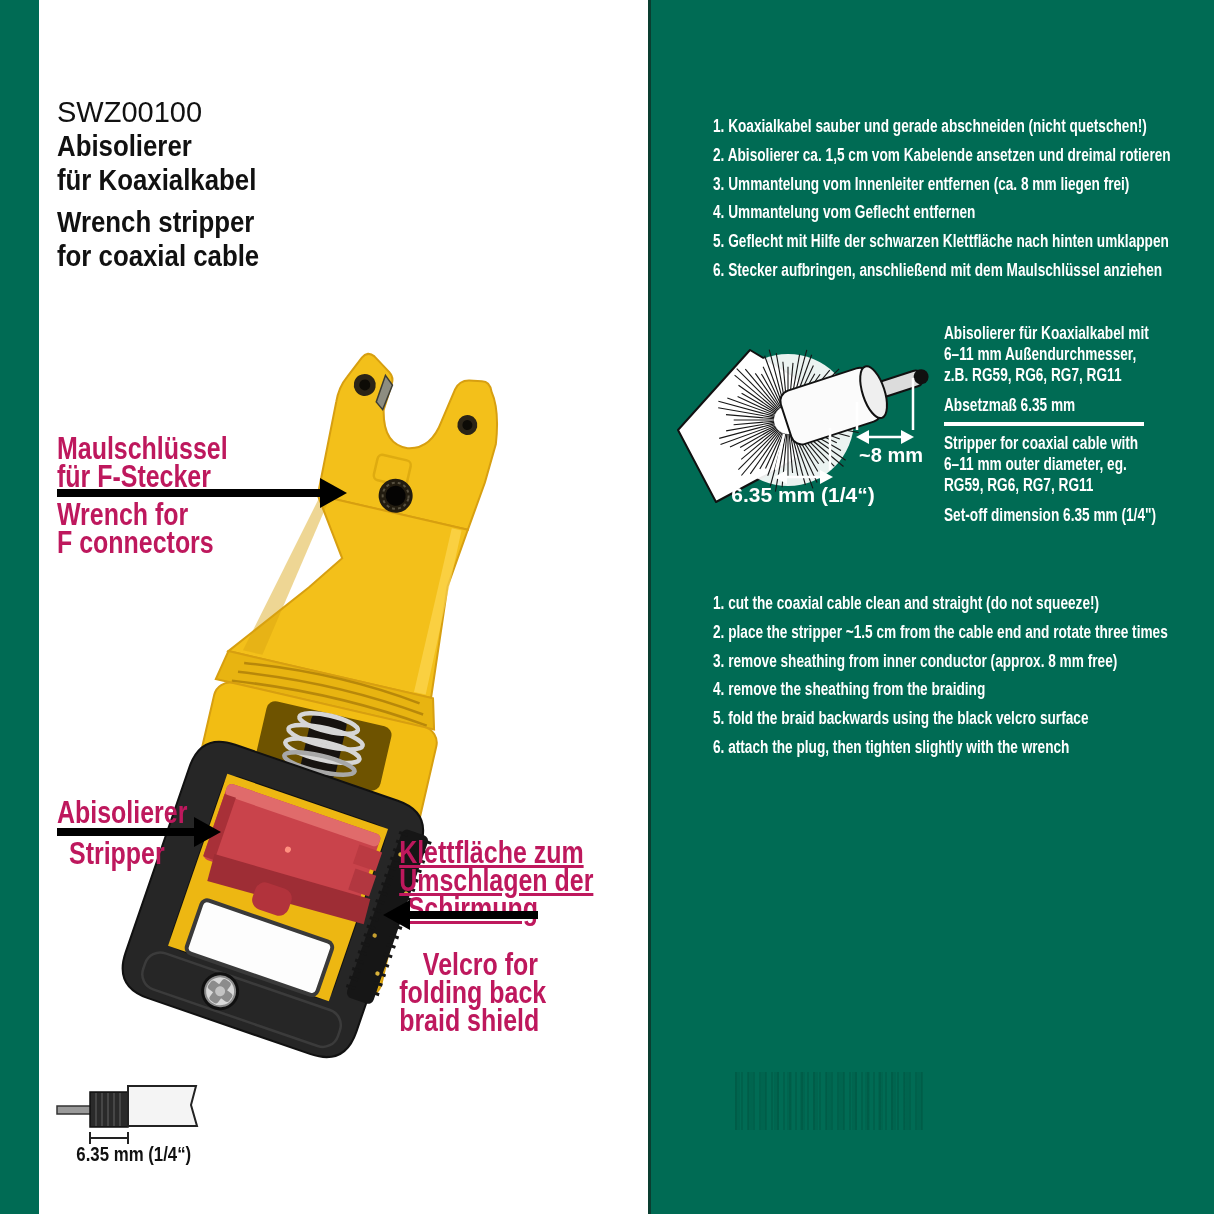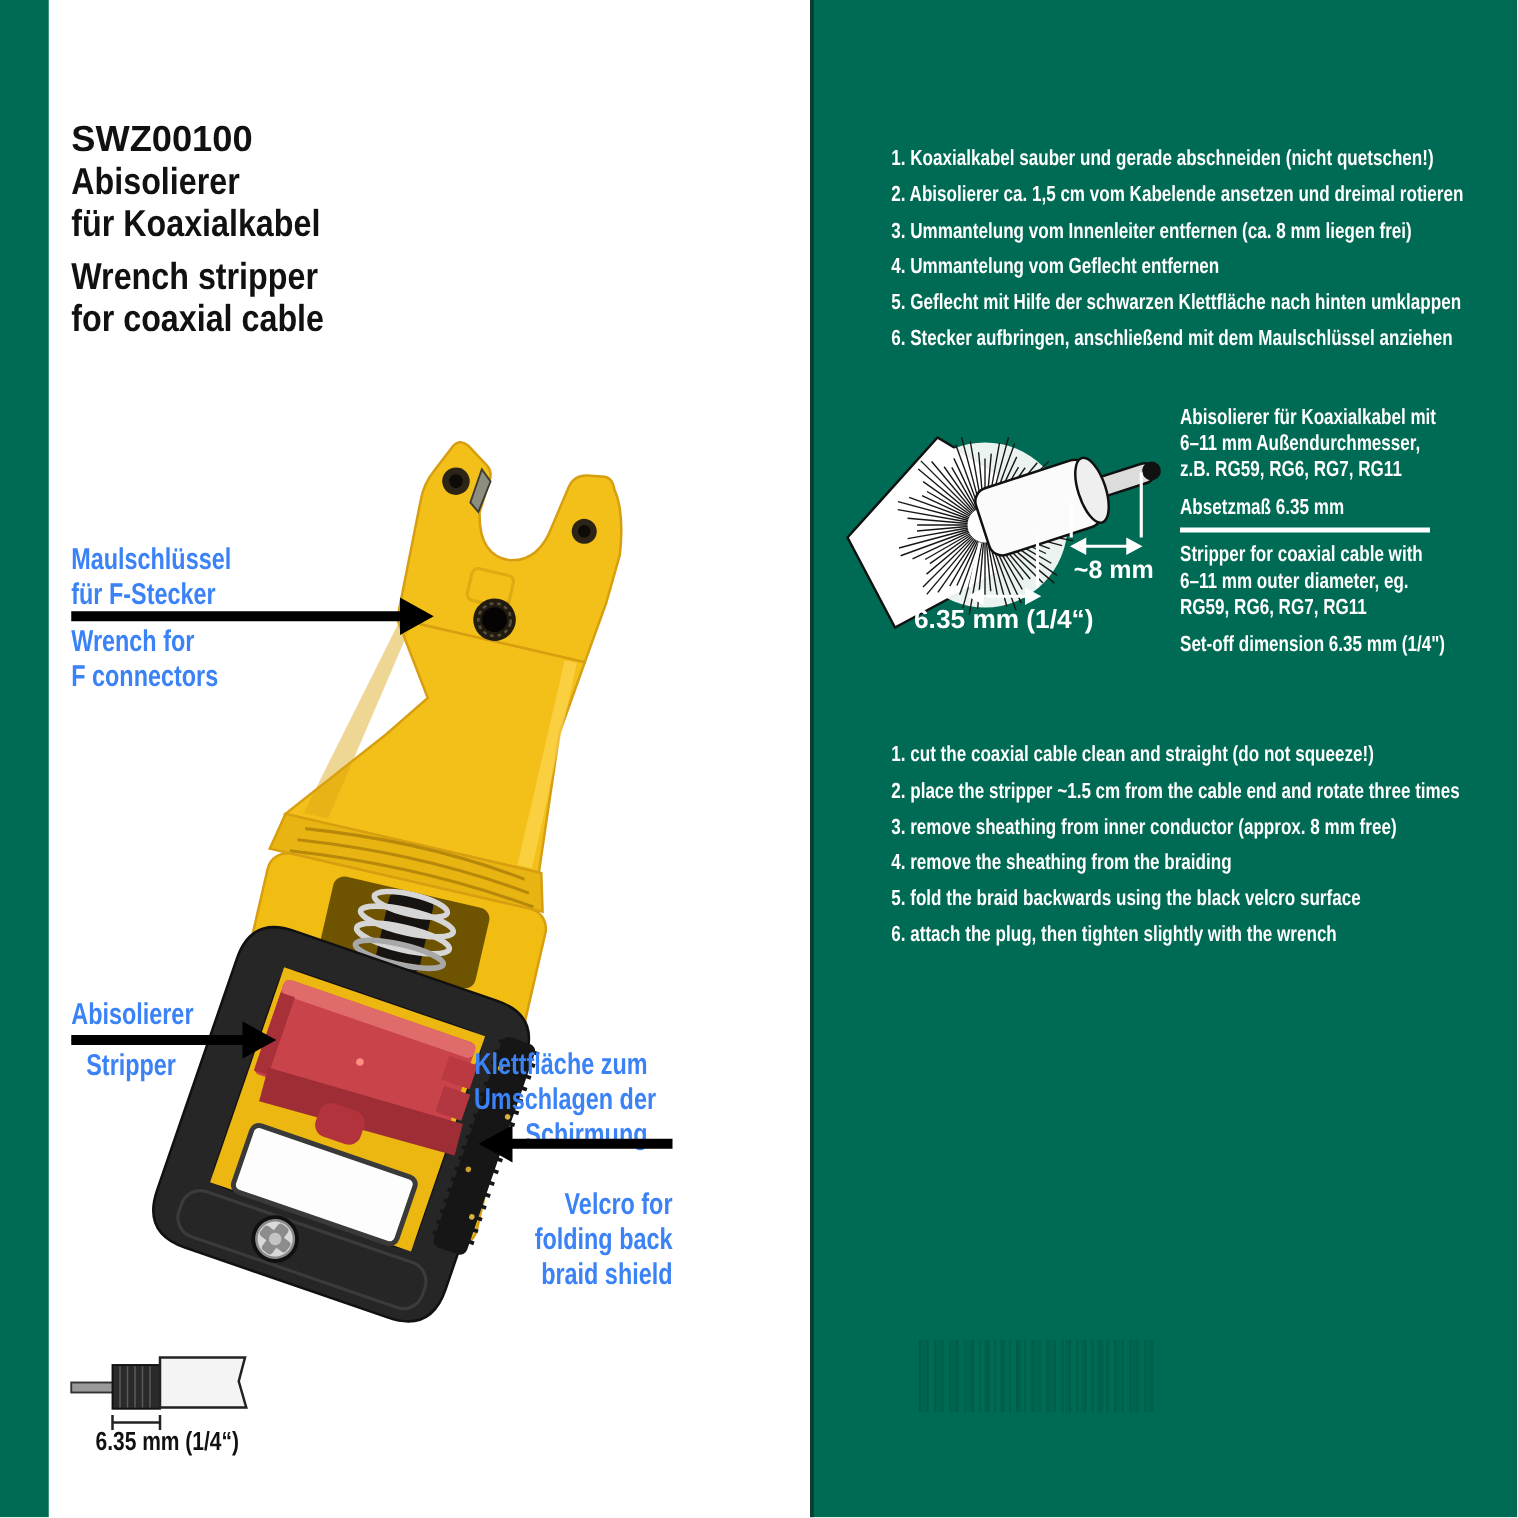--- a/index.html
+++ b/index.html
@@ -7,37 +7,37 @@
   #stage{position:relative;width:1214px;height:1214px;background:#fff;overflow:hidden;}
   .green{background:#006B54;}
   #left-strip{position:absolute;left:0;top:0;width:39px;height:1214px;}
   #right-panel{position:absolute;left:648px;top:0;width:566px;height:1214px;border-left:3px solid #0a3d30;box-sizing:border-box;}
   
   .cond{transform:scaleX(.78);transform-origin:0 50%;white-space:nowrap;display:block;}
   .cond-c{transform:scaleX(.80);transform-origin:50% 50%;white-space:nowrap;display:inline-block;}
   .cond-r{transform:scaleX(.78);transform-origin:100% 50%;white-space:nowrap;display:block;}
   
   #title-block{position:absolute;left:57px;top:96px;color:#111;}
-  #sku{font-size:29px;font-weight:700;line-height:33px;}
+  #sku{font-size:29px;font-weight:400;line-height:33px;}
   .title-line{font-size:30px;font-weight:700;line-height:34px;transform:scaleX(.86);transform-origin:0 50%;white-space:nowrap;}
   .title-gap{height:8px;}
   
   #logo{position:absolute;left:290px;top:120px;}
   
   .instr{position:absolute;color:#fff;font-weight:700;font-size:17.5px;}
   .instr .line{line-height:28.8px;}
   #instr-de{left:713px;top:112px;}
   #instr-en{left:713px;top:589px;}
   
   #spec{position:absolute;left:944px;top:323px;color:#fff;font-weight:700;font-size:17.5px;}
   #spec .line{line-height:21px;}
   .spec-gap{height:9px;}
   #spec-rule{width:200px;height:4px;background:#fff;margin:6px 0 7px 0;}
   
-  .ann{position:absolute;color:#3b82f6;font-weight:700;font-size:24px;}
+  .ann{position:absolute;color:#be185d;font-weight:700;font-size:32px;}
   .ann .line{line-height:28px;}
   .arrow-right{position:absolute;height:8px;background:#000;}
   .arrow-right:after{content:"";position:absolute;right:-26px;top:-11px;border-left:27px solid #000;border-top:15px solid transparent;border-bottom:15px solid transparent;}
   .arrow-left{position:absolute;height:8px;background:#000;}
   .arrow-left:before{content:"";position:absolute;left:-26px;top:-11px;border-right:27px solid #000;border-top:15px solid transparent;border-bottom:15px solid transparent;}
   
   #bottom-dim{position:absolute;left:62px;top:1142px;font-size:21px;font-weight:700;color:#111;}
   
   #barcode{position:absolute;left:735px;top:1072px;width:190px;height:58px;opacity:.55;
     background-image:
@@ -158,21 +158,21 @@
   </div>
 
   <div class="ann" style="left:57px;top:798px;">
     <div class="line cond">Abisolierer</div>
   </div>
   <div class="arrow-right" style="left:57px;top:828px;width:138px;"></div>
   <div class="ann" style="left:57px;top:839px;margin-left:12px;">
     <div class="line cond">Stripper</div>
   </div>
 
-  <div class="ann" style="left:340px;top:838px;width:178px;text-align:right;">
+  <div class="ann" style="left:360px;top:838px;width:178px;text-align:right;text-decoration:underline;">
     <div class="line cond-r">Klettfläche zum</div>
     <div class="line cond-r">Umschlagen der</div>
     <div class="line cond-r">Schirmung</div>
   </div>
   <div class="arrow-left" style="left:409px;top:911px;width:129px;"></div>
   <div class="ann" style="left:360px;top:922px;width:178px;text-align:right;margin-top:28px;">
     <div class="line cond-r">Velcro for</div>
     <div class="line cond-r">folding back</div>
     <div class="line cond-r">braid shield</div>
   </div>

